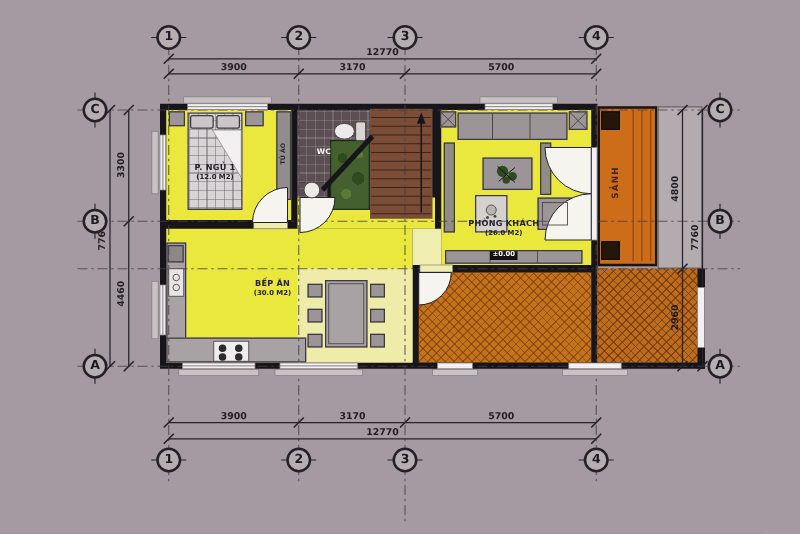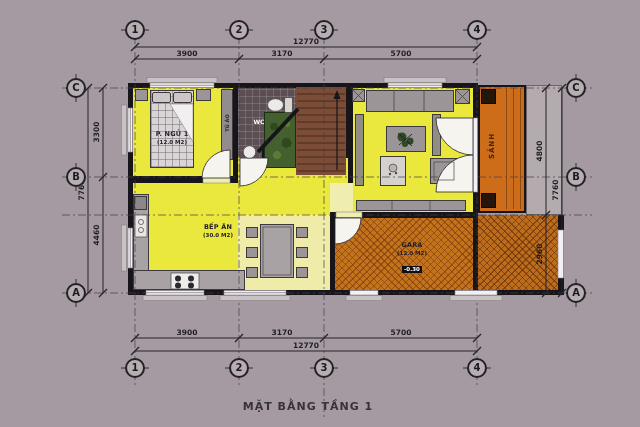--- a/index.html
+++ b/index.html
@@ -276,24 +276,24 @@
   </svg>
 
   <div class="lbl" style="left:140px;top:131px;width:64px;">
     <div class="nm">P. NGỦ 1</div>
     <div class="ar">(12.0 M2)</div>
   </div>
   <div class="lbl" style="left:186px;top:224px;width:64px;">
     <div class="nm">BẾP ĂN</div>
     <div class="ar">(30.0 M2)</div>
   </div>
-  <div class="lbl" style="left:380px;top:242px;width:64px;">
-    <div class="nm">GARA</div>
-    <div class="ar">(12.0 M2)</div>
-    <div class="lv">-0.30</div>
+  <div class="lbl" style="left:370px;top:176px;width:66px;">
+    <div class="nm">PHÒNG KHÁCH</div>
+    <div class="ar">(26.0 M2)</div>
+    <div class="lv">±0.00</div>
   </div>
   <div class="lbl" style="left:250px;top:118px;width:18px;color:#fff;font-size:6px;line-height:7px;">WC</div>
   <div class="vtext rot" style="left:464px;top:142px;width:56px;font-size:7px;color:#4a2406;letter-spacing:1px;">SẢNH</div>
   <div class="vtext rot" style="left:203px;top:120px;width:48px;font-size:5px;color:#2b282c;">TỦ ÁO</div>
 
   <div class="dim" style="left:286px;top:38px;">12770</div>
   <div class="dim" style="left:167px;top:50px;">3900</div>
   <div class="dim" style="left:262px;top:50px;">3170</div>
   <div class="dim" style="left:381px;top:50px;">5700</div>
   <div class="dim" style="left:167px;top:329px;">3900</div>
@@ -315,14 +315,13 @@
   <div class="bub" style="left:229px;top:358px;">2</div>
   <div class="bub" style="left:314px;top:358px;">3</div>
   <div class="bub" style="left:467px;top:358px;">4</div>
   <div class="bub" style="left:66px;top:78px;">C</div>
   <div class="bub" style="left:66px;top:167px;">B</div>
   <div class="bub" style="left:66px;top:283px;">A</div>
   <div class="bub" style="left:566px;top:78px;">C</div>
   <div class="bub" style="left:566px;top:167px;">B</div>
   <div class="bub" style="left:566px;top:283px;">A</div>
 
-  <div class="lbl" style="left:218px;top:400px;width:180px;font-size:11px;letter-spacing:1px;color:#36323c;">MẶT BẰNG TẦNG 1</div>
 </div>
 
 </body></html>

